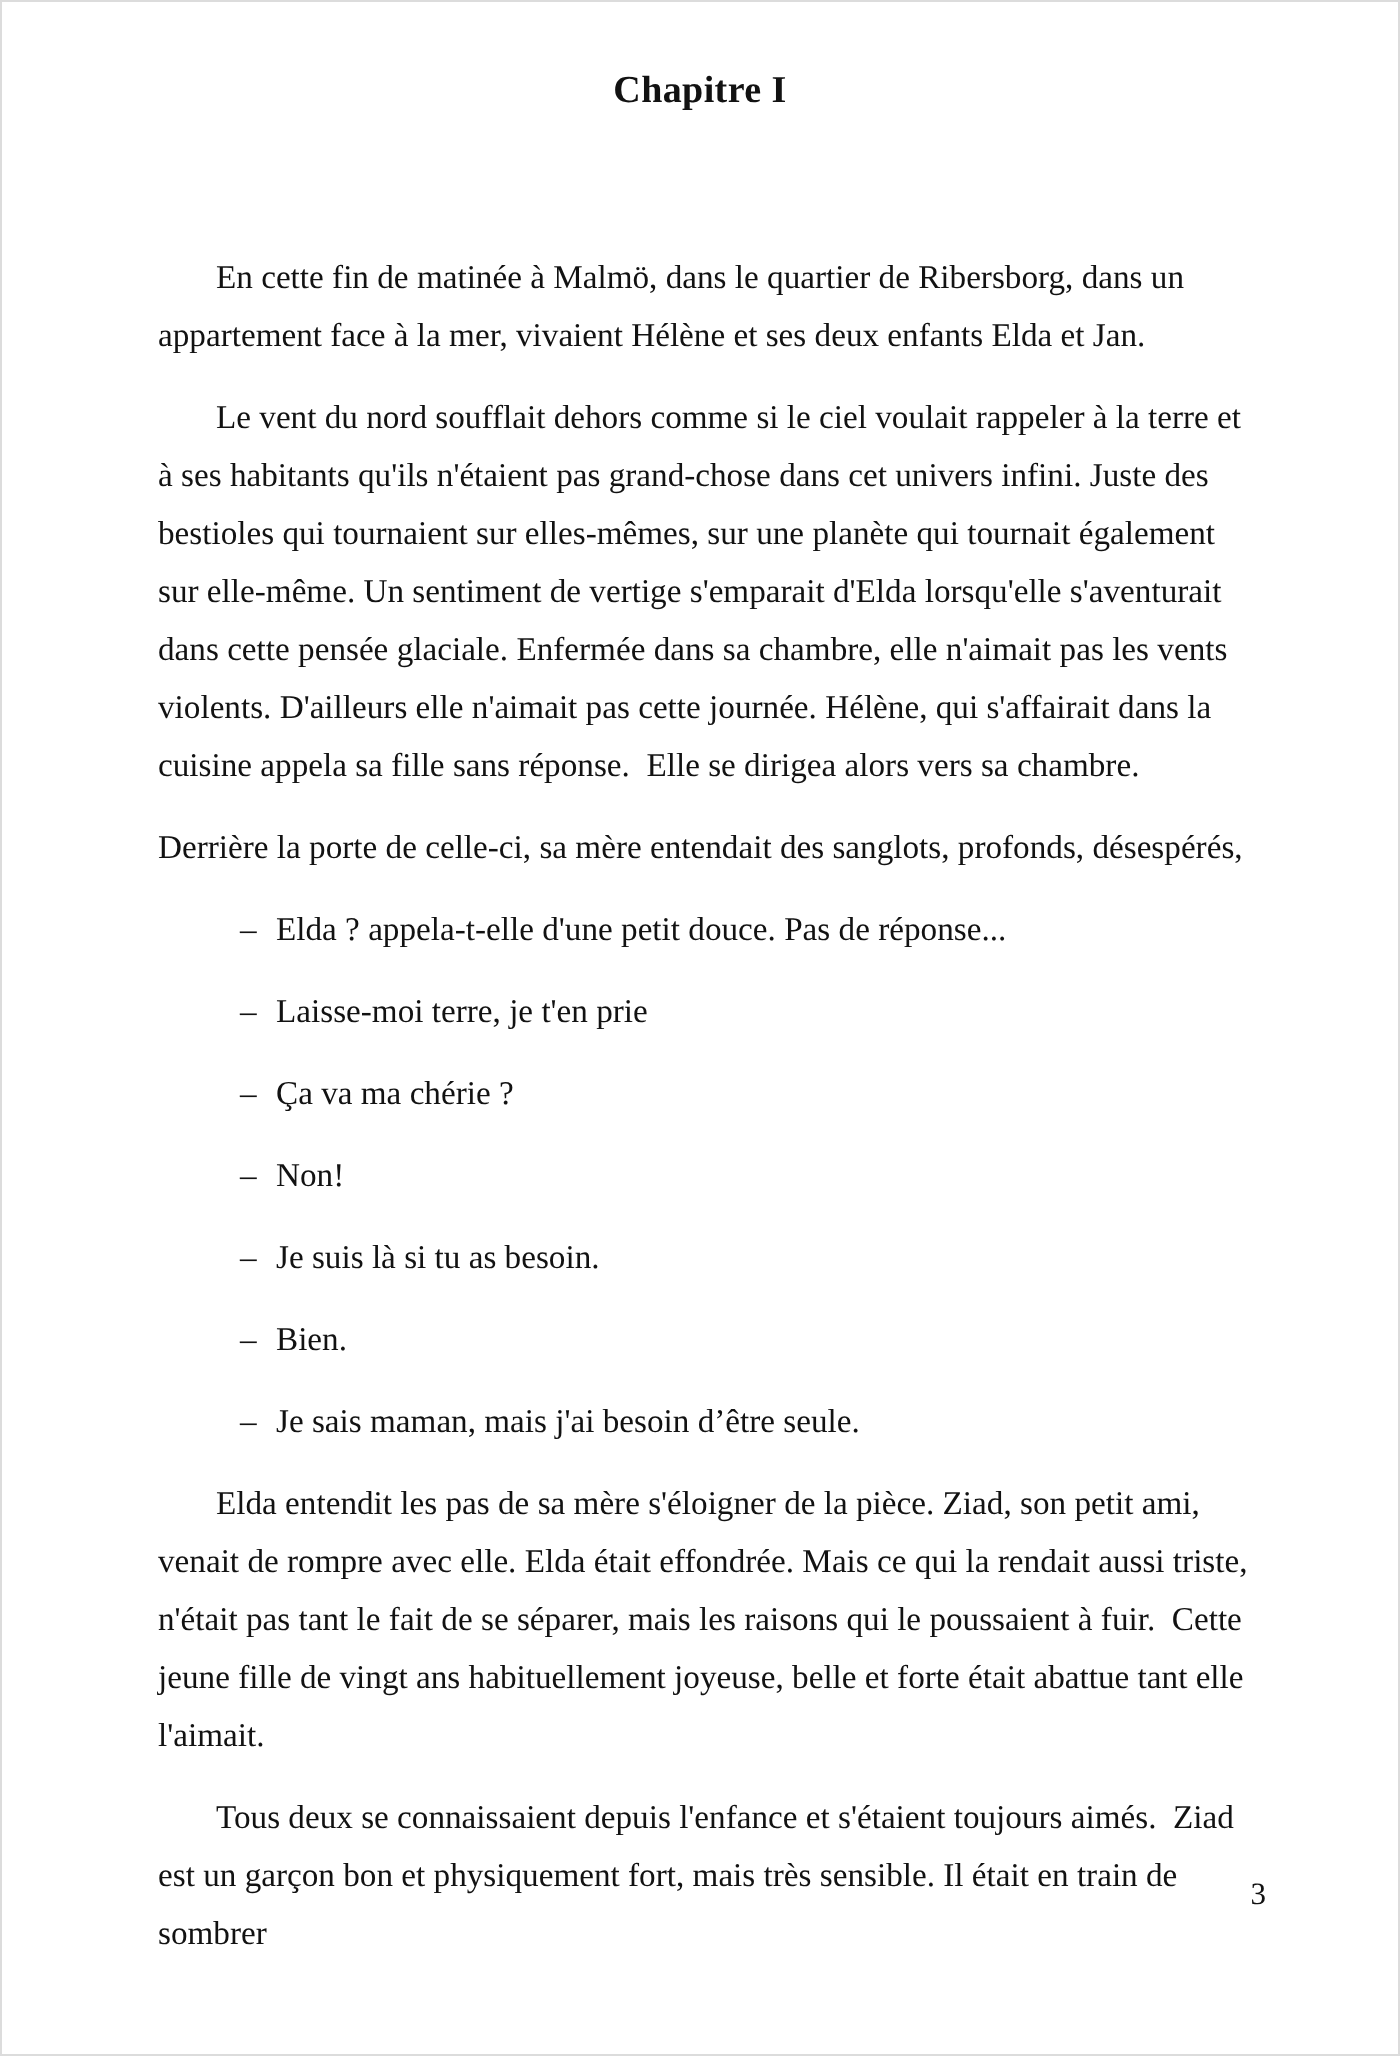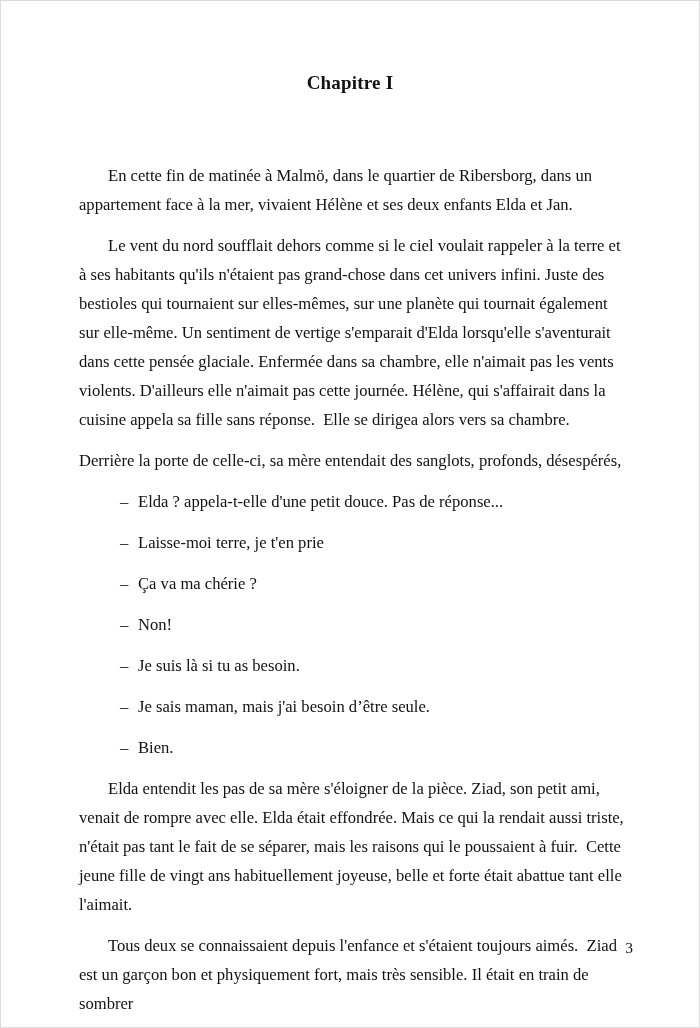--- a/index.html
+++ b/index.html
@@ -13,21 +13,21 @@
     height: 1028px;
     box-sizing: border-box;
     background: #ffffff;
     border: 1px solid #dcdcdc;
     font-family: "Liberation Serif", "DejaVu Serif", serif;
     color: #121212;
     overflow: hidden;
   }
   .chapter-title {
     margin: 0;
-    padding-top: 69px;
+    padding-top: 32px;
     text-align: center;
     font-size: 19px;
     line-height: 25px;
     font-weight: bold;
     letter-spacing: 0.2px;
   }
   .page-body {
     margin: 66px 62px 0 66px;
     font-size: 16.6px;
     line-height: 29px;
@@ -66,20 +66,20 @@
 
   <div class="page-body">
       <p class="indent">En cette fin de matinée à Malmö, dans le quartier de Ribersborg, dans un appartement face à la mer, vivaient Hélène et ses deux enfants Elda et Jan.</p>
       <p class="indent">Le vent du nord soufflait dehors comme si le ciel voulait rappeler à la terre et à ses habitants qu'ils n'étaient pas grand-chose dans cet univers infini. Juste des bestioles qui tournaient sur elles-mêmes, sur une planète qui tournait également sur elle-même. Un sentiment de vertige s'emparait d'Elda lorsqu'elle s'aventurait dans cette pensée glaciale. Enfermée dans sa chambre, elle n'aimait pas les vents violents. D'ailleurs elle n'aimait pas cette journée. Hélène, qui s'affairait dans la cuisine appela sa fille sans réponse.  Elle se dirigea alors vers sa chambre.</p>
       <p class="noindent">Derrière la porte de celle-ci, sa mère entendait des sanglots, profonds, désespérés,</p>
       <p class="dialogue"><span class="dash">–</span><span>Elda ? appela-t-elle d'une petit douce. Pas de réponse...</span></p>
       <p class="dialogue"><span class="dash">–</span><span>Laisse-moi terre, je t'en prie</span></p>
       <p class="dialogue"><span class="dash">–</span><span>Ça va ma chérie ?</span></p>
       <p class="dialogue"><span class="dash">–</span><span>Non!</span></p>
       <p class="dialogue"><span class="dash">–</span><span>Je suis là si tu as besoin.</span></p>
+      <p class="dialogue"><span class="dash">–</span><span>Bien.</span></p>
       <p class="dialogue"><span class="dash">–</span><span>Je sais maman, mais j'ai besoin d’être seule.</span></p>
-      <p class="dialogue"><span class="dash">–</span><span>Bien.</span></p>
       <p class="indent">Elda entendit les pas de sa mère s'éloigner de la pièce. Ziad, son petit ami, venait de rompre avec elle. Elda était effondrée. Mais ce qui la rendait aussi triste, n'était pas tant le fait de se séparer, mais les raisons qui le poussaient à fuir.  Cette jeune fille de vingt ans habituellement joyeuse, belle et forte était abattue tant elle l'aimait.</p>
       <p class="indent">Tous deux se connaissaient depuis l'enfance et s'étaient toujours aimés.  Ziad est un garçon bon et physiquement fort, mais très sensible. Il était en train de sombrer</p>
     </div>
 
   <div class="page-number">3</div>
 </div>
 
 </body></html>

